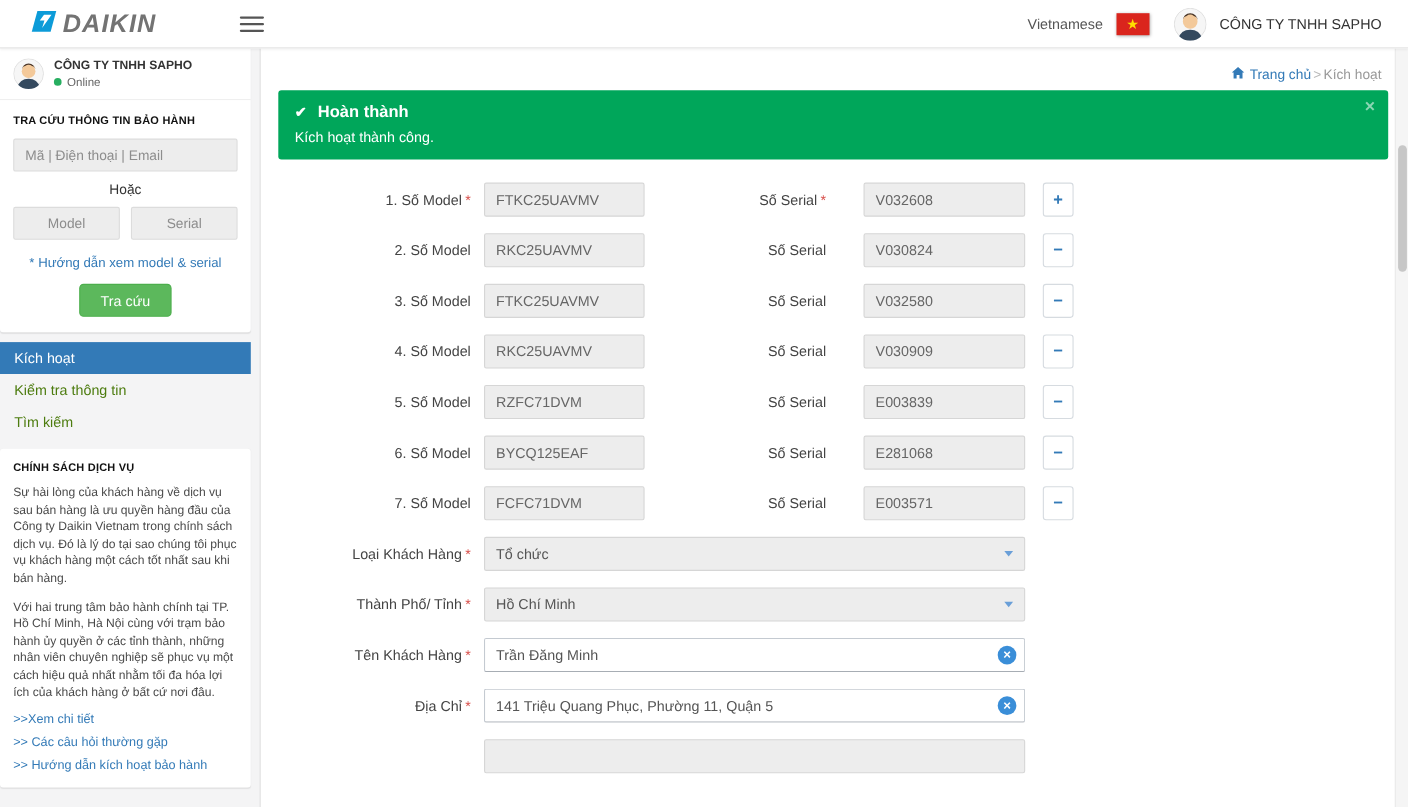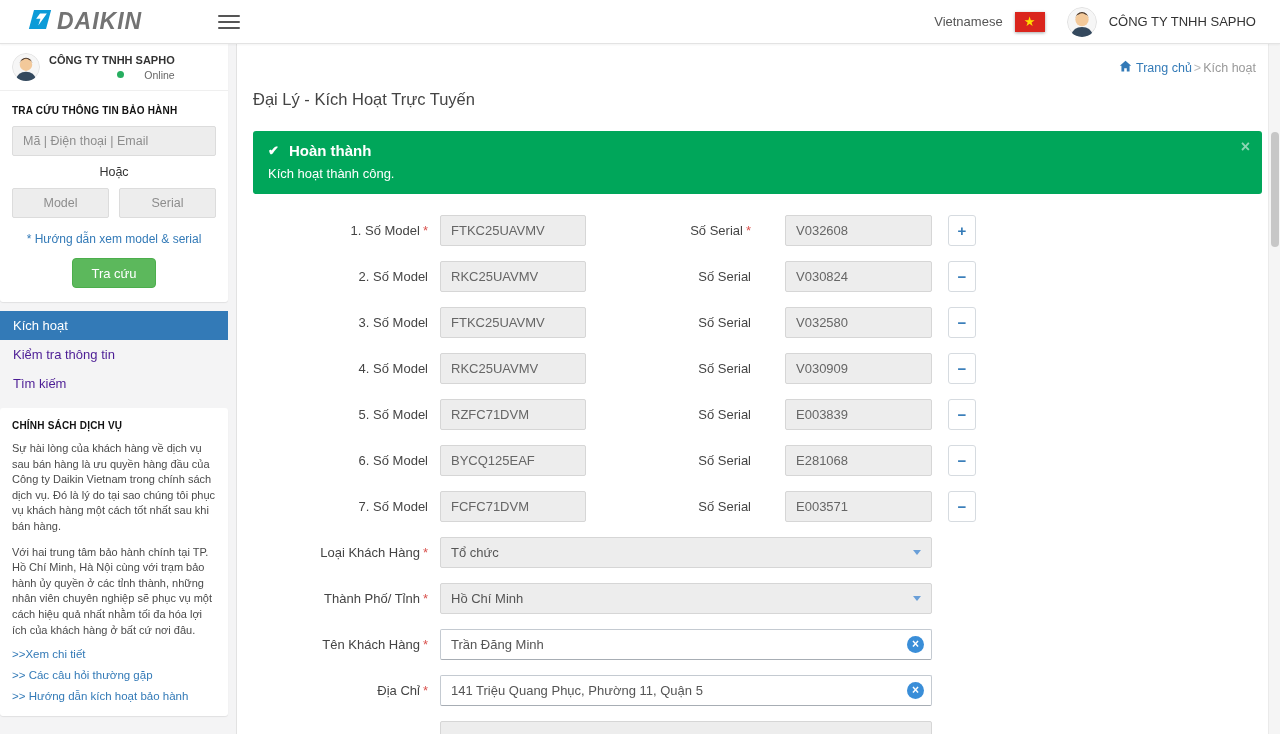--- a/index.html
+++ b/index.html
@@ -23,37 +23,37 @@
   .avatar { width:30px; height:30px; border-radius:50%; overflow:hidden; flex:0 0 auto; margin-left:10px; }
   .acct-name { font-size:13px; color:#333; }
 
   
   .sidebar { position:fixed; top:44px; left:0; bottom:0; width:237px; background:#f4f4f5;
              border-right:1px solid #e2e2e2; overflow:hidden; z-index:20; }
   .s-card { background:#fff; margin-right:8px; box-shadow:0 1px 1px rgba(0,0,0,.08); border-radius:0 0 3px 3px; }
   .user-row { display:flex; align-items:center; gap:9px; padding:9px 12px; border-bottom:1px solid #efefef; }
   .user-avatar { width:28px; height:28px; border-radius:50%; overflow:hidden; flex:0 0 auto; }
   .user-name { font-size:11px; font-weight:bold; color:#333; }
-  .user-status { margin-top:3px; font-size:10.5px; color:#666; display:flex; align-items:center; gap:20px;justify-content:flex-end; }
+  .user-status { margin-top:3px; font-size:10.5px; color:#666; display:flex; align-items:center; gap:5px; }
   .dot { width:7px; height:7px; border-radius:50%; background:#27ae60; }
   .search-block { padding:6px 12px 14px; }
   .lookup-title { font-size:10px; font-weight:bold; color:#111; margin:8px 0 10px; letter-spacing:.2px; }
   .s-input { width:100%; height:30px; background:#ededed; border:1px solid #dcdcdc; border-radius:2px;
              padding:0 10px; font-size:12.5px; color:#555; }
   .s-input::placeholder { color:#8d8d8d; }
   .or-label { text-align:center; margin:9px 0; font-size:12.5px; color:#333; }
   .duo { display:flex; gap:10px; }
   .duo .s-input { flex:1; min-width:0;text-align:center; }
   .guide-link { display:block; text-align:center; margin:14px 0 12px; color:#337ab7;
                 font-size:12px; text-decoration:none; cursor:pointer; }
   .btn-green { display:block; margin:0 auto; width:84px; height:30px; background:#5cb85c;
                border:1px solid #4cae4c; border-radius:4px; color:#fff; font-size:13px; cursor:pointer; }
   .menu { margin-top:9px; }
   .menu-item { height:29px; display:flex; align-items:center; padding-left:13px; margin-right:8px;
-               font-size:13px; color:#4c1d95; cursor:pointer; }
+               font-size:13px; color:#4d7c0f; cursor:pointer; }
   .menu-item.active { background:#337ab7; color:#fff; }
   .policy-card { margin-top:10px; margin-right:8px; background:#fff; border-radius:3px;
                  box-shadow:0 1px 1px rgba(0,0,0,.08); padding:12px 12px 14px; }
   .policy-title { font-size:10px; font-weight:bold; color:#111; margin-bottom:10px; letter-spacing:.2px; }
   .policy-p { font-size:11px; color:#4a4a4a; line-height:1.42; margin-bottom:10px; }
   .policy-link { display:block; font-size:11.5px; color:#337ab7; text-decoration:none; margin-top:9px; cursor:pointer; }
 
   
   .main { position:fixed; left:237px; top:44px; right:0; bottom:0; background:#fff;
           padding:16px 18px 0 16px; overflow:hidden; }
@@ -193,21 +193,20 @@
         <svg viewBox="0 0 16 16" width="13" height="13">
             <path d="M8 1 L15 7.2 H13 V14 H9.6 V10 H6.4 V14 H3 V7.2 H1 Z" fill="#337ab7"></path>
           </svg>
       </span>
       <span>Trang chủ</span>
     </a>
     <span class="crumb-sep">&gt;</span>
     <span class="crumb-current">Kích hoạt</span>
   </div>
 
-  <h1 class="page-title">Đại Lý - Kích Hoạt Trực Tuyến</h1>
 
   <div class="alert-success">
     <div class="alert-title check-icon">
         <span>Hoàn thành</span>
       </div>
     <div class="alert-msg">Kích hoạt thành công.</div>
     <button class="alert-close">×</button>
   </div>
 
   <div class="form">

